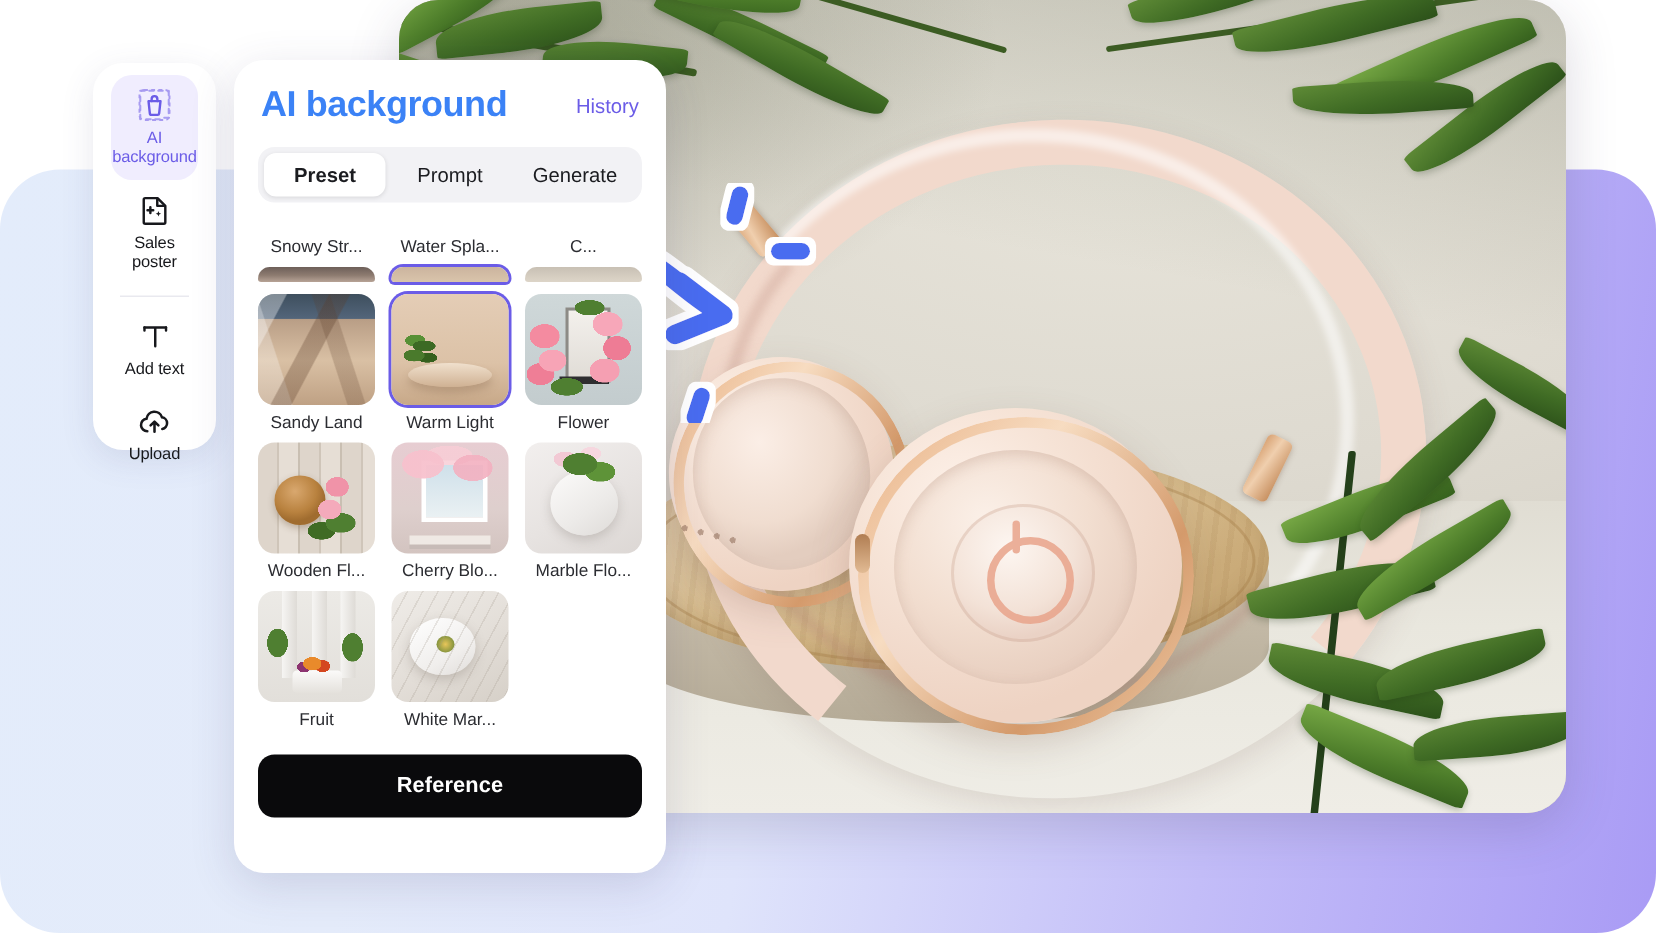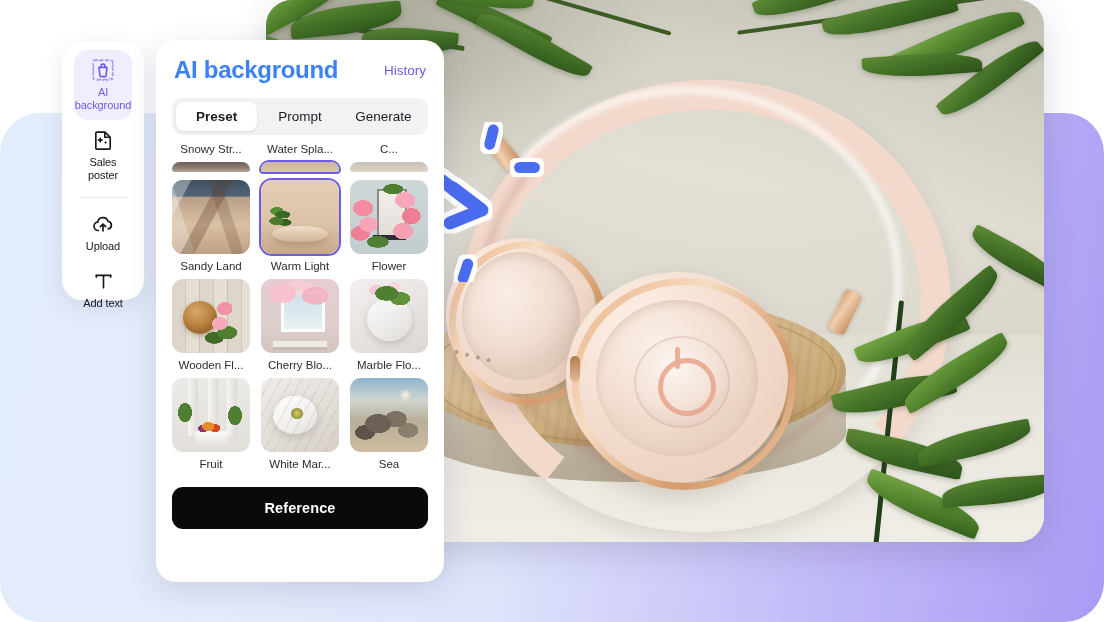--- a/index.html
+++ b/index.html
@@ -315,21 +315,21 @@
     height: 74px;
     border-radius: 11px;
     overflow: hidden;
     position: relative;
     cursor: pointer;
     background: #ded9d2;
   }
   .cell.selected .thumb {
     box-shadow: 0 0 0 2px #6b5ce7;
   }
-  .clip-row .cell-label { margin-top: 0; }
+  .clip-row .cell-label { margin-top: 16px; }
   .clip-row .thumb { height: 10px; border-radius: 11px 11px 3px 3px; }
 
   
   .t-snowy { background: linear-gradient(180deg,#6d5f59 0%, #8d7b70 55%, #b7a396 100%); }
   .t-water { background: linear-gradient(180deg,#cbb49e 0%, #d9c4ab 100%); }
   .t-cut   { background: linear-gradient(180deg,#c8c0b4 0%, #ddd5c8 100%); }
 
   .t-sand {
     background:
       linear-gradient(180deg, #3e4f5e 0%, #53657a 22%, #b99e86 23%, #d9c0a4 60%, #bfa184 100%);
@@ -642,36 +642,36 @@
         <path d="M14.2 12.2l.55 1.35 1.35.55-1.35.55-.55 1.35-.55-1.35-1.35-.55 1.35-.55z" fill="#17181c"></path>
       </svg>
     </div>
     <div class="rail-label">Sales poster</div>
   </div>
 
   <div class="rail-div"></div>
 
   <div class="rail-item">
     <div class="rail-ico">
+      <svg width="23" height="23" viewBox="0 0 24 24">
+        <path d="M4.5 5.6h15M12 5.6v13" fill="none" stroke="#17181c" stroke-width="1.7" stroke-linecap="round"></path>
+        <path d="M4.5 5.6v2M19.5 5.6v2" fill="none" stroke="#17181c" stroke-width="1.7" stroke-linecap="round"></path>
+      </svg>
+    </div>
+    <div class="rail-label">Add text</div>
+  </div>
+
+  <div class="rail-item">
+    <div class="rail-ico">
       <svg width="24" height="24" viewBox="0 0 24 24">
         <path d="M7.2 18.5a4.2 4.2 0 0 1-.5-8.37 5.3 5.3 0 0 1 10.3-.9 3.9 3.9 0 0 1 .2 7.7" fill="none" stroke="#17181c" stroke-width="1.7" stroke-linecap="round"></path>
         <path d="M12 18.8v-6.4M9.4 14.6L12 12.1l2.6 2.5" fill="none" stroke="#17181c" stroke-width="1.7" stroke-linecap="round" stroke-linejoin="round"></path>
       </svg>
     </div>
     <div class="rail-label">Upload</div>
-  </div>
-
-  <div class="rail-item">
-    <div class="rail-ico">
-      <svg width="23" height="23" viewBox="0 0 24 24">
-        <path d="M4.5 5.6h15M12 5.6v13" fill="none" stroke="#17181c" stroke-width="1.7" stroke-linecap="round"></path>
-        <path d="M4.5 5.6v2M19.5 5.6v2" fill="none" stroke="#17181c" stroke-width="1.7" stroke-linecap="round"></path>
-      </svg>
-    </div>
-    <div class="rail-label">Add text</div>
   </div>
 </div>
 
 <div id="panel">
 
   <div class="panel-head">
     <div class="panel-title">AI background</div>
     <div class="panel-history">History</div>
   </div>
 
@@ -752,24 +752,18 @@
     </div>
 
     <div class="cell">
       <div class="thumb t-white">
         <div class="p-plate"></div>
         <div class="p-food"></div>
       </div>
       <div class="cell-label">White Mar...</div>
     </div>
 
-    <div class="cell">
-      <div class="thumb t-sea">
-        <div class="sun"></div>
-      </div>
-      <div class="cell-label">Sea</div>
-    </div>
   </div>
 
   <div class="gen-wrap">
     <button class="gen-btn">Reference</button>
   </div>
 </div>
 
 </body></html>

